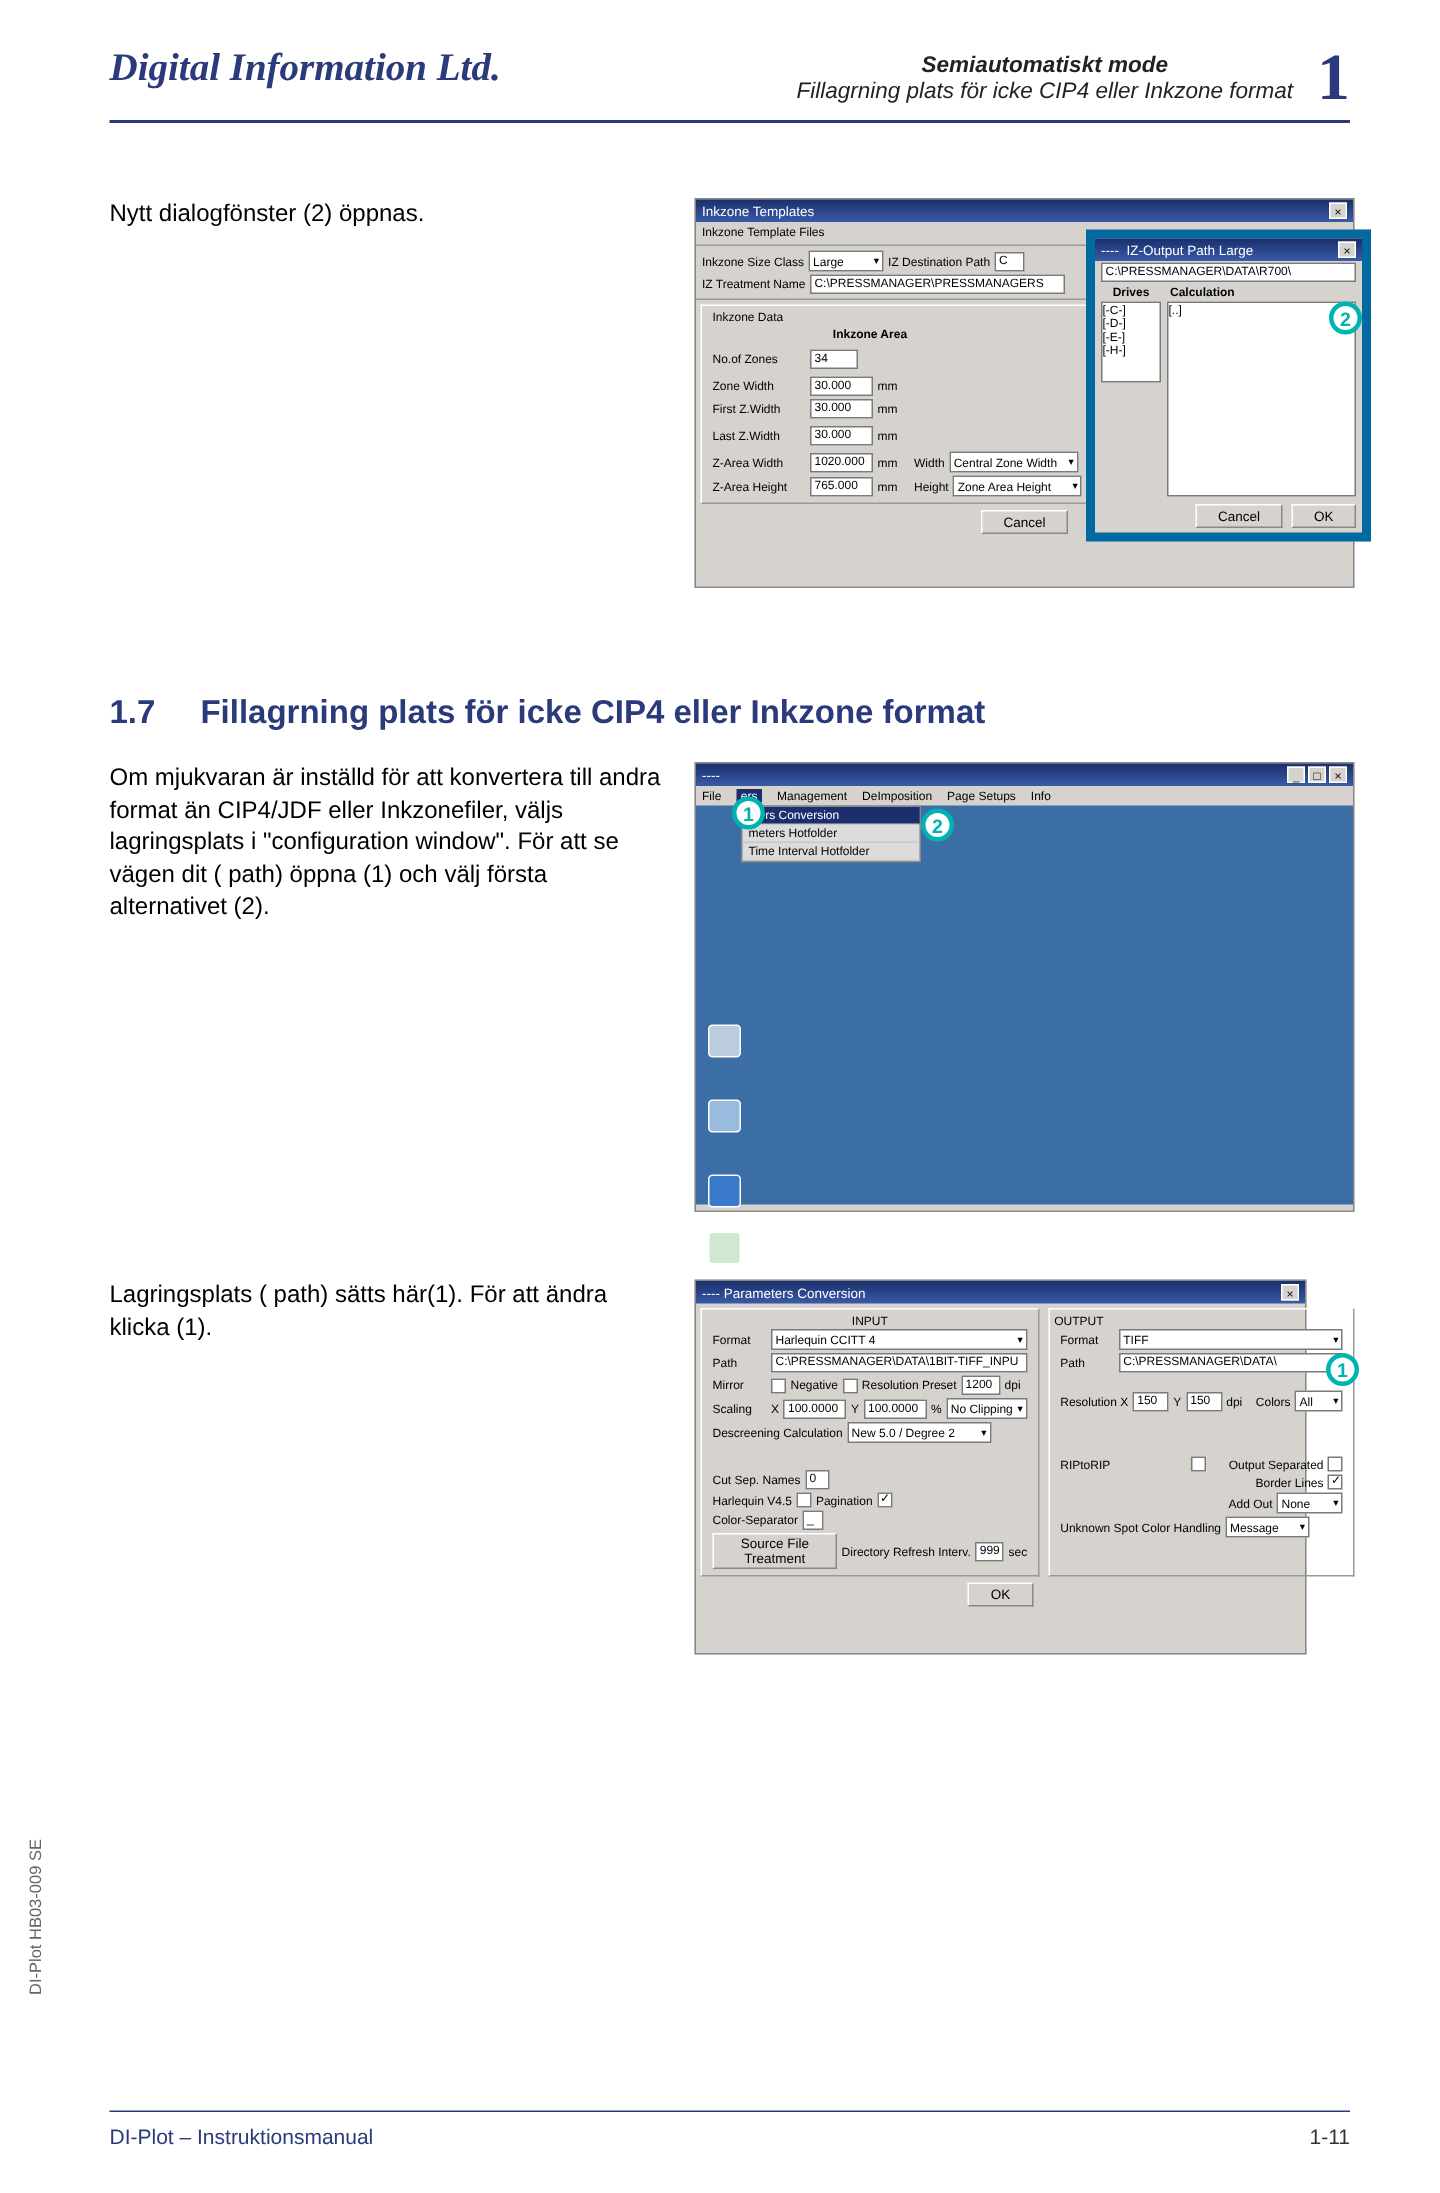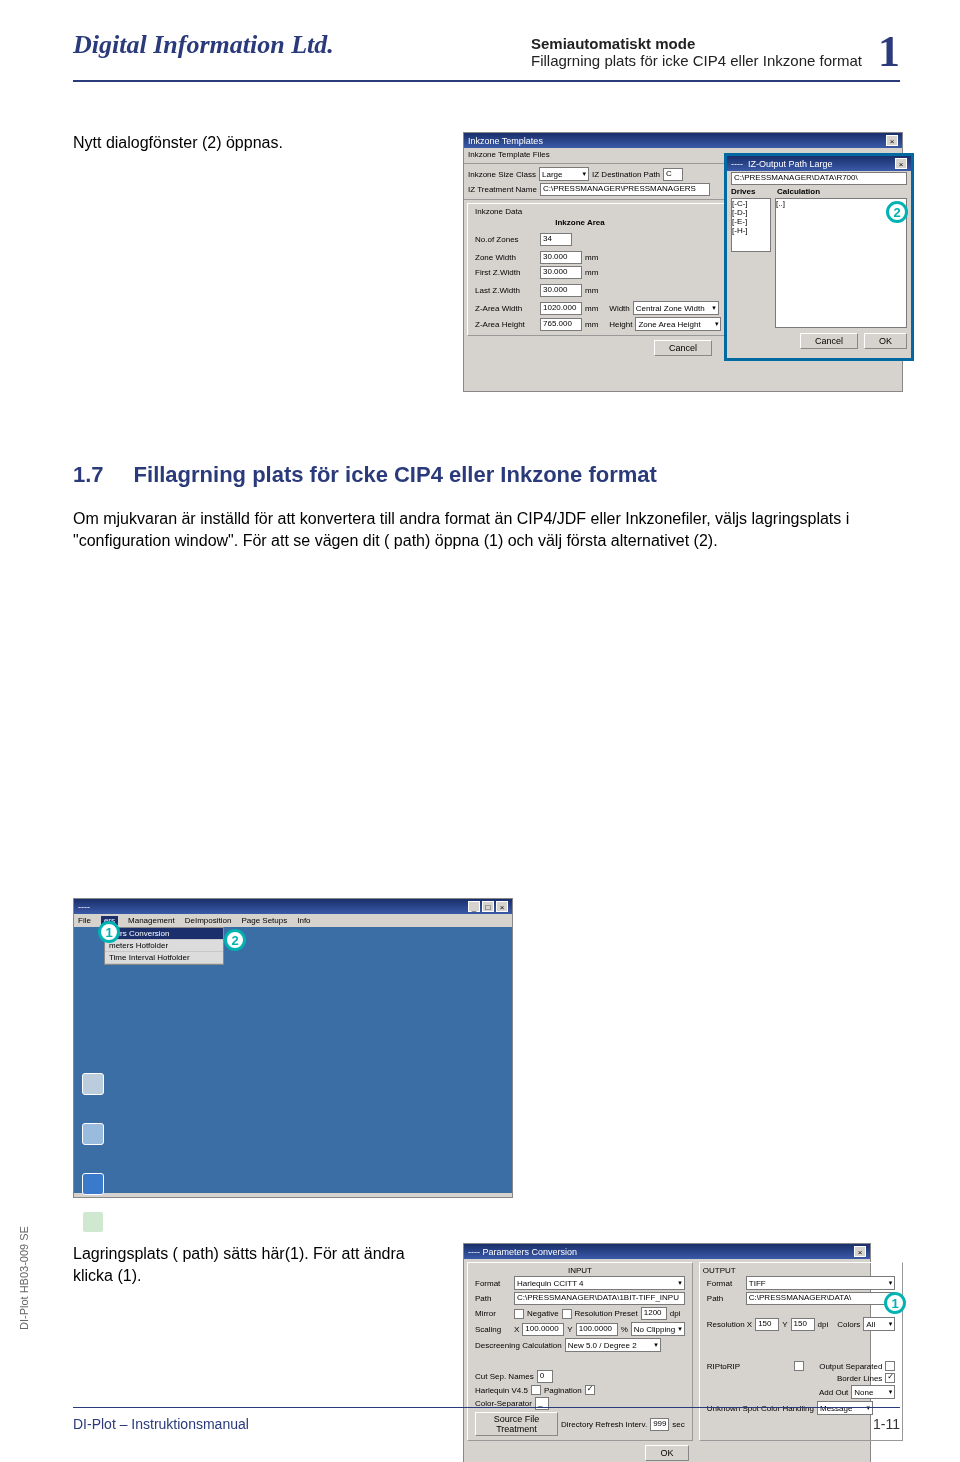--- a/index.html
+++ b/index.html
@@ -1,38 +1,38 @@
 <!DOCTYPE html>
 <html><head>
 <meta charset="utf-8">
 <style>
   * { box-sizing: border-box; margin: 0; padding: 0; }
   body { width: 960px; height: 1462px; background: #fff; font-family: Arial, Helvetica, sans-serif; color: #000; position: relative; }
   .page { padding: 30px 60px 0 73px; }
   .header { display: flex; justify-content: space-between; align-items: flex-start; border-bottom: 2px solid #2a3a7a; padding-bottom: 6px; }
   .brand { font-family: Liberation Serif, serif; font-weight: bold; font-style: italic; color: #2a3a7a; font-size: 26px; }
   .header-right { text-align: right; font-size: 15px; color: #222; display: flex; align-items: center; }
-  .header-right .lines { text-align: left; }
+  .header-right .lines { text-align: center; font-style: italic; }
   .header-right .strong { font-weight: bold; }
   .chapnum { font-family: "Times New Roman", Times, serif; font-size: 44px; font-weight: bold; color: #2a3a7a; margin-left: 16px; line-height: 1; }
   .body-row { display: flex; margin-top: 50px; gap: 20px; }
   .body-row .text { flex: 0 0 370px; font-size: 16px; line-height: 1.35; }
   .body-row .shot { flex: 1; }
   .section-num { font-weight: bold; font-size: 22px; color: #2a3a7a; margin-top: 70px; display: flex; gap: 30px; }
   .section-num .num { flex: 0 0 auto; }
   .section-num .ttl { flex: 1; }
   .footer { position: absolute; bottom: 30px; left: 73px; right: 60px; border-top: 1px solid #2a3a7a; padding-top: 8px; display: flex; justify-content: space-between; font-size: 14px; color: #333; }
   .footer .fl { color: #2a3a7a; }
   .side-text { position: absolute; bottom: 120px; left: 18px; transform: rotate(-90deg); transform-origin: left top; font-size: 11px; color: #666; }
 
   
   .win { border: 1px solid #888; background: #d6d3ce; font-size: 9px; color: #000; position: relative; font-family: Tahoma, Arial, sans-serif; }
   .win .titlebar { background: linear-gradient(#1a2f6b,#3a5aa8); color: #fff; padding: 2px 4px; font-size: 9px; display: flex; justify-content: space-between; align-items: center; }
   .win .titlebar .x { background: #d6d3ce; color: #000; width: 12px; height: 11px; text-align: center; line-height: 11px; border: 1px solid #fff; font-size: 8px; }
-  .nest-win { position: absolute; border: 3px solid #0369a1; background: #d6d3ce; }
+  .nest-win { position: absolute; border: 6px solid #0369a1; background: #d6d3ce; }
   .field-row { display: flex; align-items: center; padding: 1px 4px; gap: 3px; }
   .lbl { font-size: 8px; white-space: nowrap; }
   .inp { background: #fff; border: 1px solid #7a7a7a; height: 13px; font-size: 8px; padding: 0 2px; overflow: hidden; white-space: nowrap; }
   .btn { background: #d6d3ce; border: 1px solid #888; border-top-color: #fff; border-left-color: #fff; padding: 2px 14px; font-size: 9px; text-align: center; }
   .groupbox { border: 1px solid #999; border-top-color: #fff; border-left-color: #fff; margin: 3px; padding: 3px; position: relative; }
   .groupbox::before { content: attr(data-title); position: absolute; top: -7px; left: 6px; background: #d6d3ce; font-size: 8px; padding: 0 2px; }
   .list { background: #fff; border: 1px solid #7a7a7a; font-size: 8px; }
   .marker { position: absolute; width: 22px; height: 22px; border: 3px solid #00b3b3; border-radius: 50%; background: #fff; color: #00b3b3; font-weight: bold; font-size: 13px; text-align: center; line-height: 17px; z-index: 50; }
   .menuitem { background: #dcdcdc; font-size: 8px; padding: 1px 4px; border-bottom: 1px solid #c8c8c8; }
   .menuitem.hl { background: #1a2f6b; color: #fff; }
@@ -135,21 +135,21 @@
         </div>
 
         <div class="nest-win" style="left:260px; top:20px; width:190px; height:208px;">
           <div class="titlebar">
             <span>----&nbsp;&nbsp;<span>IZ-Output Path Large</span></span>
             <span class="x">×</span>
           </div>
           <div class="field-row">
               <span class="inp" style="flex:1">C:\PRESSMANAGER\DATA\R700\</span>
             </div>
-          <div class="field-row" style="gap:6px;">
+          <div class="field-row" style="gap:6px;text-align:center;">
             <span class="lbl" style="font-weight:bold; width:40px">Drives</span>
             <span class="lbl" style="font-weight:bold">Calculation</span>
           </div>
           <div class="field-row" style="align-items:flex-start; gap:4px;">
             <div class="list" style="width:40px; height:54px;">
               <div>[-C-]</div>
               <div>[-D-]</div>
               <div>[-E-]</div>
               <div>[-H-]</div>
             </div>
@@ -165,21 +165,21 @@
         <div class="marker" style="left:422px; top:68px;">2</div>
       </div>
     </div>
   </div>
 
   <div class="section-num">
     <span class="num">1.7</span>
     <span class="ttl">Fillagrning plats för icke CIP4 eller Inkzone format</span>
   </div>
 
-  <div class="body-row" style="margin-top:20px;flex-direction:column;">
+  <div class="body-row" style="margin-top:20px;">
     <div class="text">Om mjukvaran är inställd för att konvertera till andra format än CIP4/JDF eller Inkzonefiler, väljs lagringsplats i "configuration window". För att se vägen dit ( path)  öppna (1) och välj första alternativet (2).</div>
     <div class="shot">
       <div class="win" style="width:440px; height:300px;">
         <div class="titlebar">
           <span>----</span>
           <span style="display:flex; gap:2px;">
             <span class="x">_</span>
             <span class="x">□</span>
             <span class="x">×</span>
           </span>

